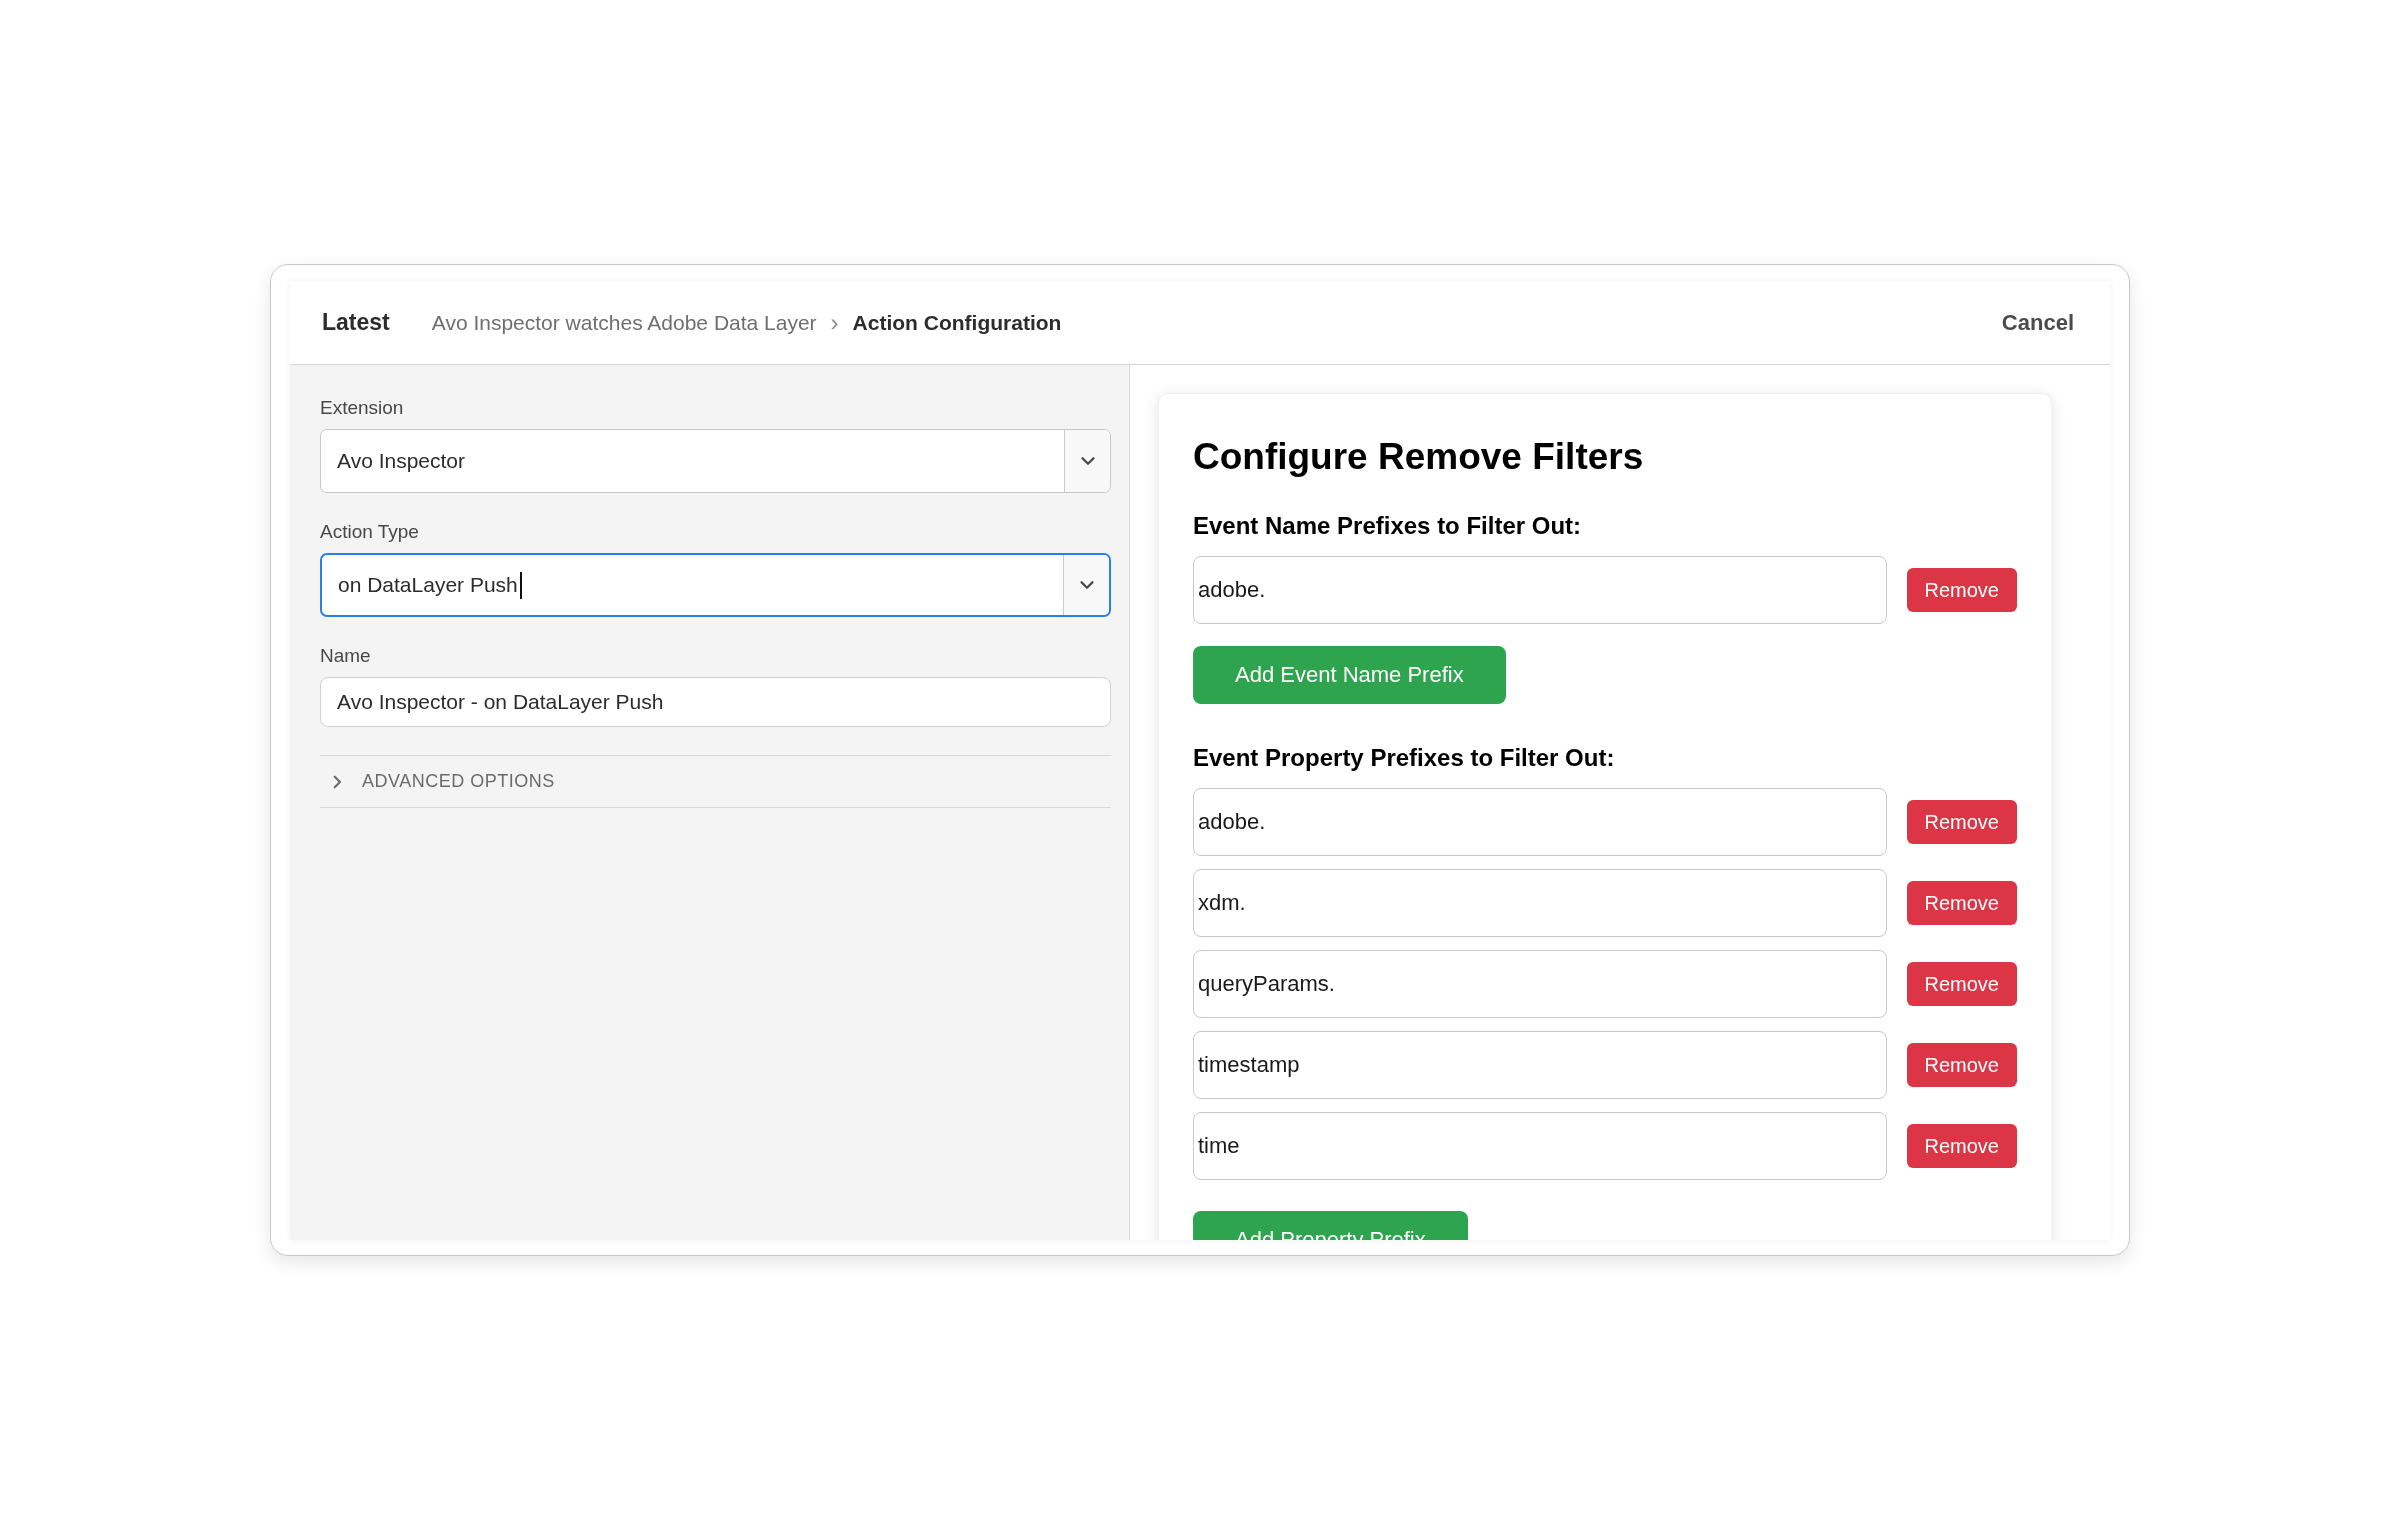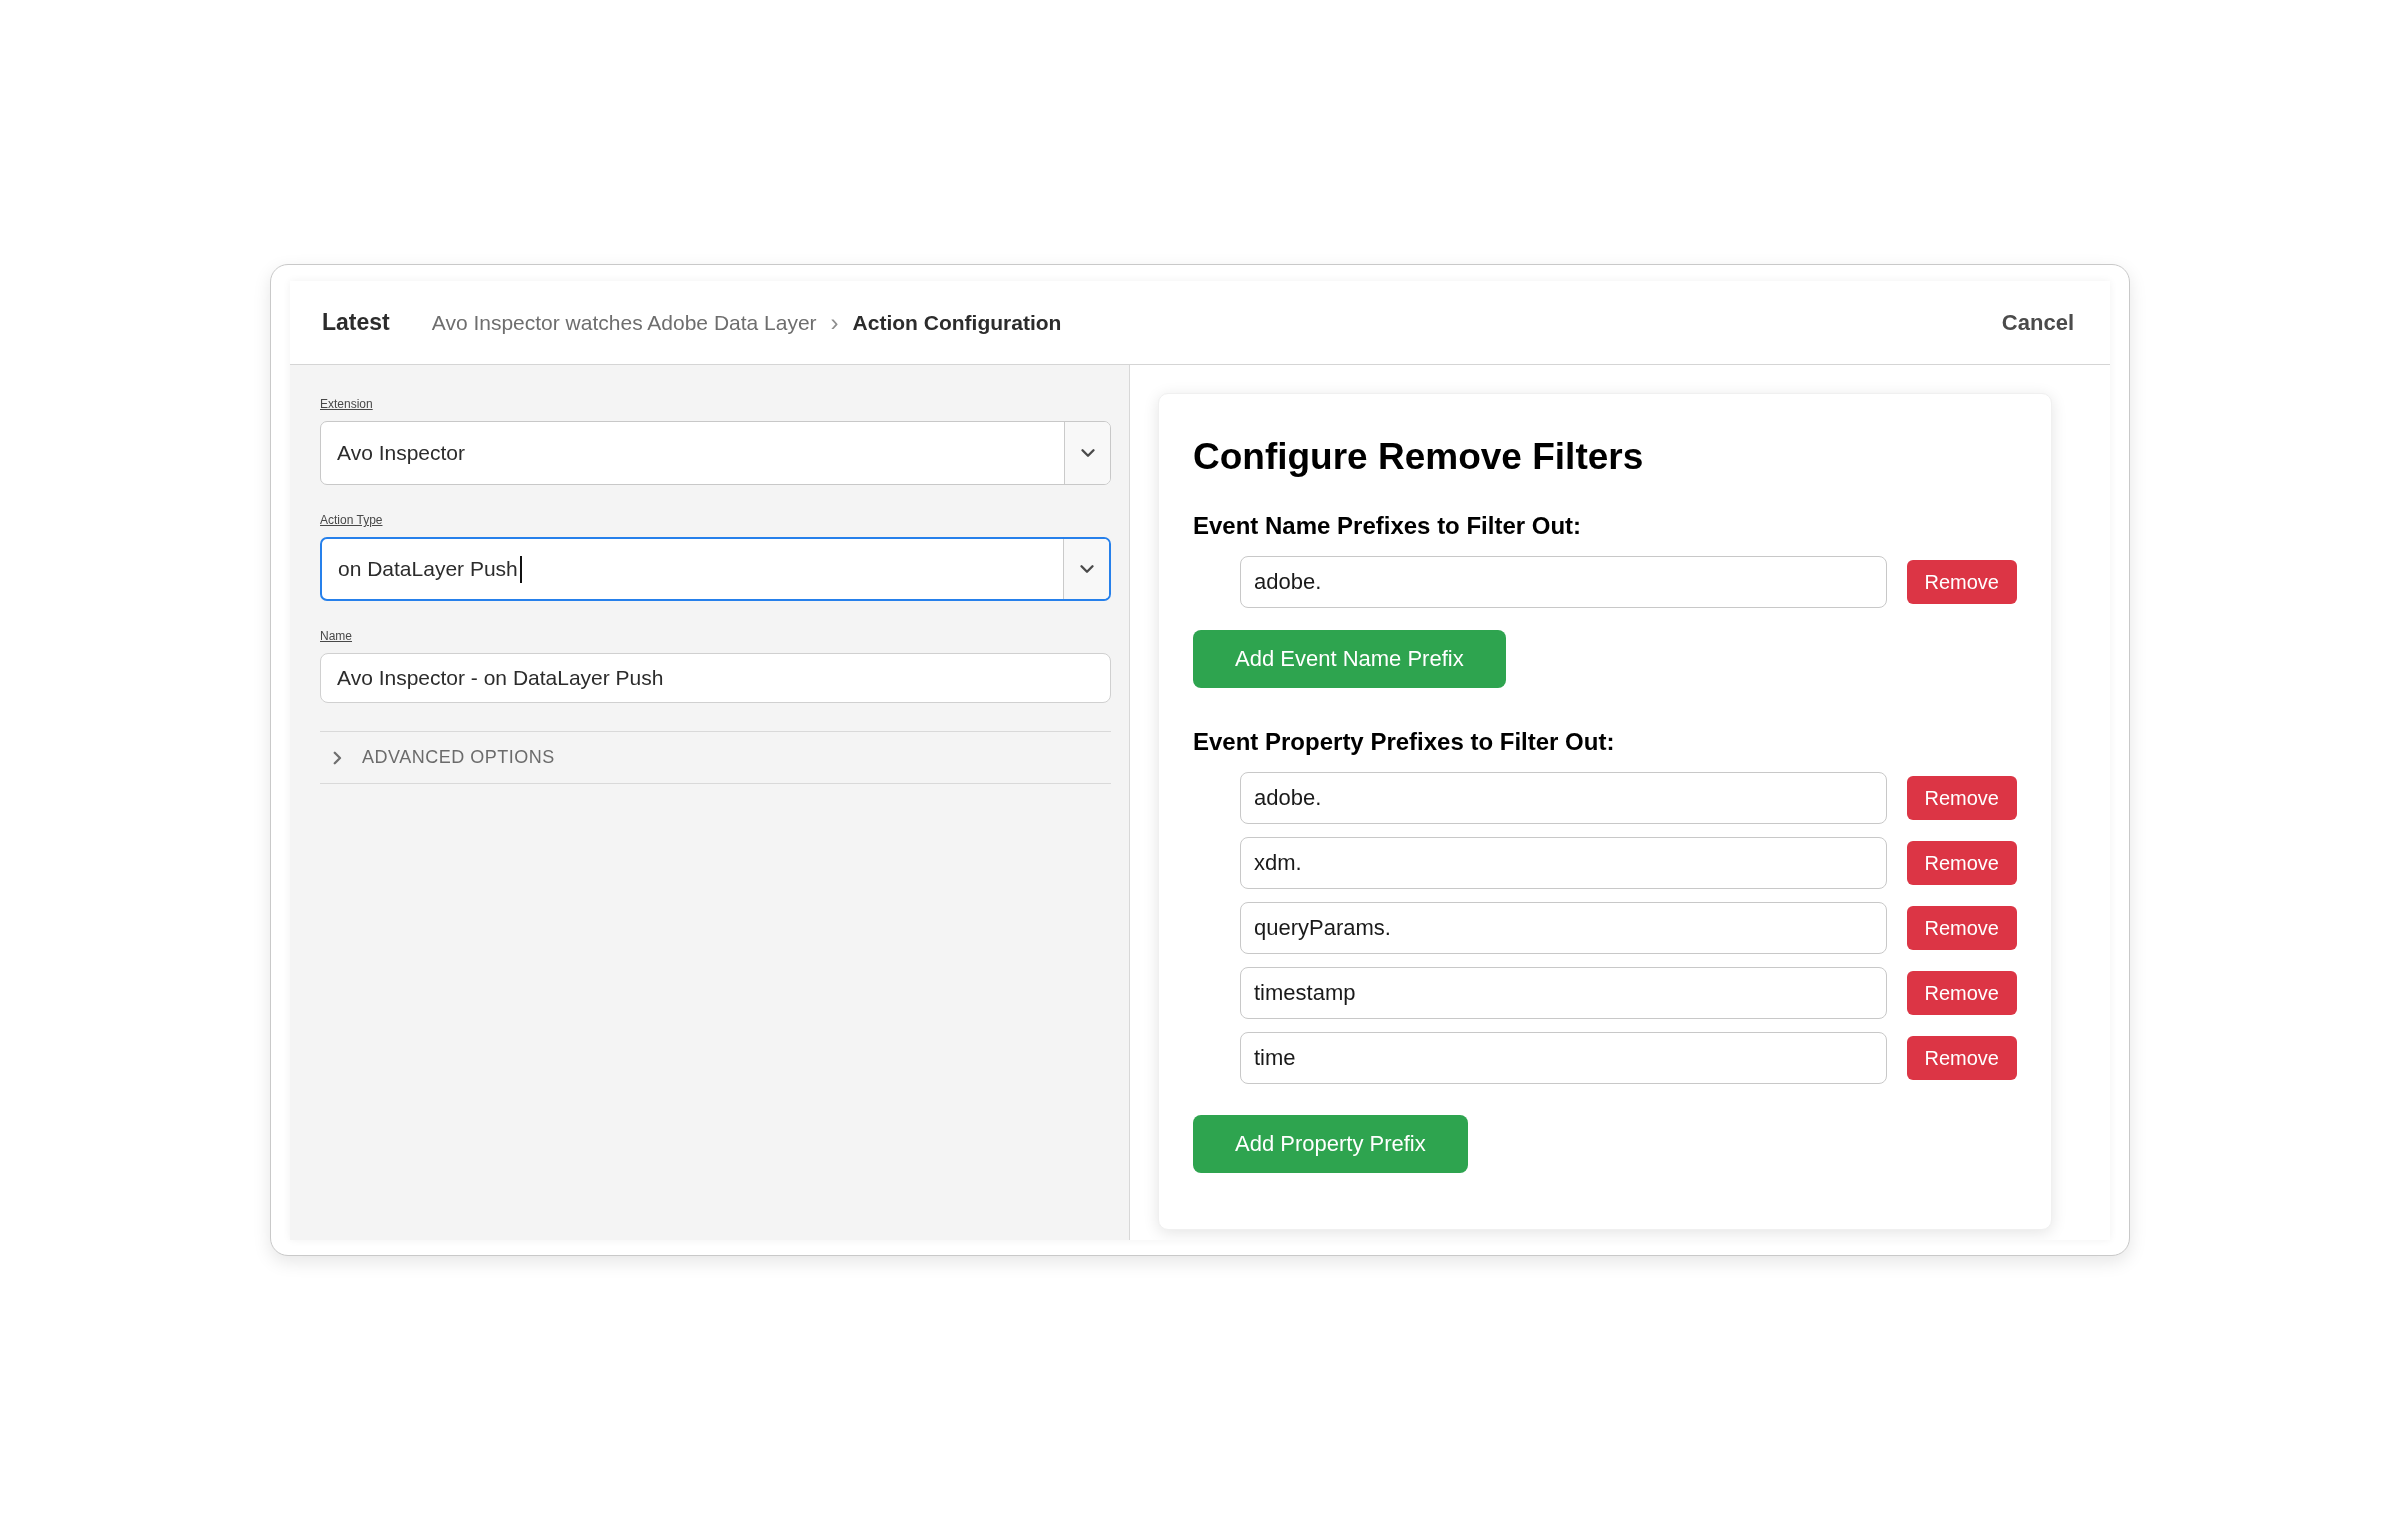--- a/index.html
+++ b/index.html
@@ -36,21 +36,21 @@
   
   .body { flex:1; display:flex; min-height:0; }
   .left-panel {
     width:840px; flex:0 0 840px; background:#f4f4f4; border-right:1px solid #d8d8d8;
     padding:32px 18px 0 30px;
   }
   .right-panel { flex:1; background:#ffffff; padding:28px 58px 0 28px; }
 
   
   .field { margin-bottom:28px; }
-  .field-label { display:block; font-size:12px; color:#484848; margin-bottom:10px;text-decoration:underline; }
+  .field-label { display:block; font-size:19px; color:#484848; margin-bottom:10px; }
   .select {
     display:flex; align-items:stretch; height:64px; background:#ffffff;
     border:1px solid #c8c8c8; border-radius:7px; overflow:hidden; cursor:pointer;
   }
   .select.focused { border:2px solid #2680eb; }
   .select-value {
     flex:1; display:flex; align-items:center; padding-left:16px;
     font-size:21px; color:#2c2c2c; white-space:nowrap;
   }
   .select-chevron {
@@ -75,22 +75,22 @@
   
   .card {
     background:#ffffff; border:1px solid #f0f0f0; border-radius:10px;
     box-shadow:0 3px 16px rgba(0,0,0,0.11);
     padding:42px 34px 56px 34px;
   }
   .card-title { font-size:37px; font-weight:bold; color:#000000; margin-bottom:34px; }
   .section-label { font-size:24px; font-weight:bold; color:#000000; margin-bottom:16px; }
   .prefix-row { display:flex; align-items:center; gap:20px; margin-bottom:13px; }
   .prefix-input {
-    flex:1; height:52px; background:#ffffff; border:1px solid #c8c8c8; border-radius:8px;
-    font-family:inherit; font-size:22px; color:#1a1a1a; padding:0 13px; outline:none;margin-left:47px;
+    flex:1; height:68px; background:#ffffff; border:1px solid #c8c8c8; border-radius:8px;
+    font-family:inherit; font-size:22px; color:#1a1a1a; padding:0 4px; outline:none;
   }
   .remove-btn {
     flex:0 0 auto; height:44px; padding:0 18px; background:#dc3545; color:#ffffff;
     border:none; border-radius:6px; font-family:inherit; font-size:20px; cursor:pointer;
   }
   .add-btn {
     display:inline-block; height:58px; padding:0 42px; margin-top:9px;
     background:#2ea44f; color:#ffffff; border:none; border-radius:8px;
     font-family:inherit; font-size:22px; cursor:pointer;
   }

